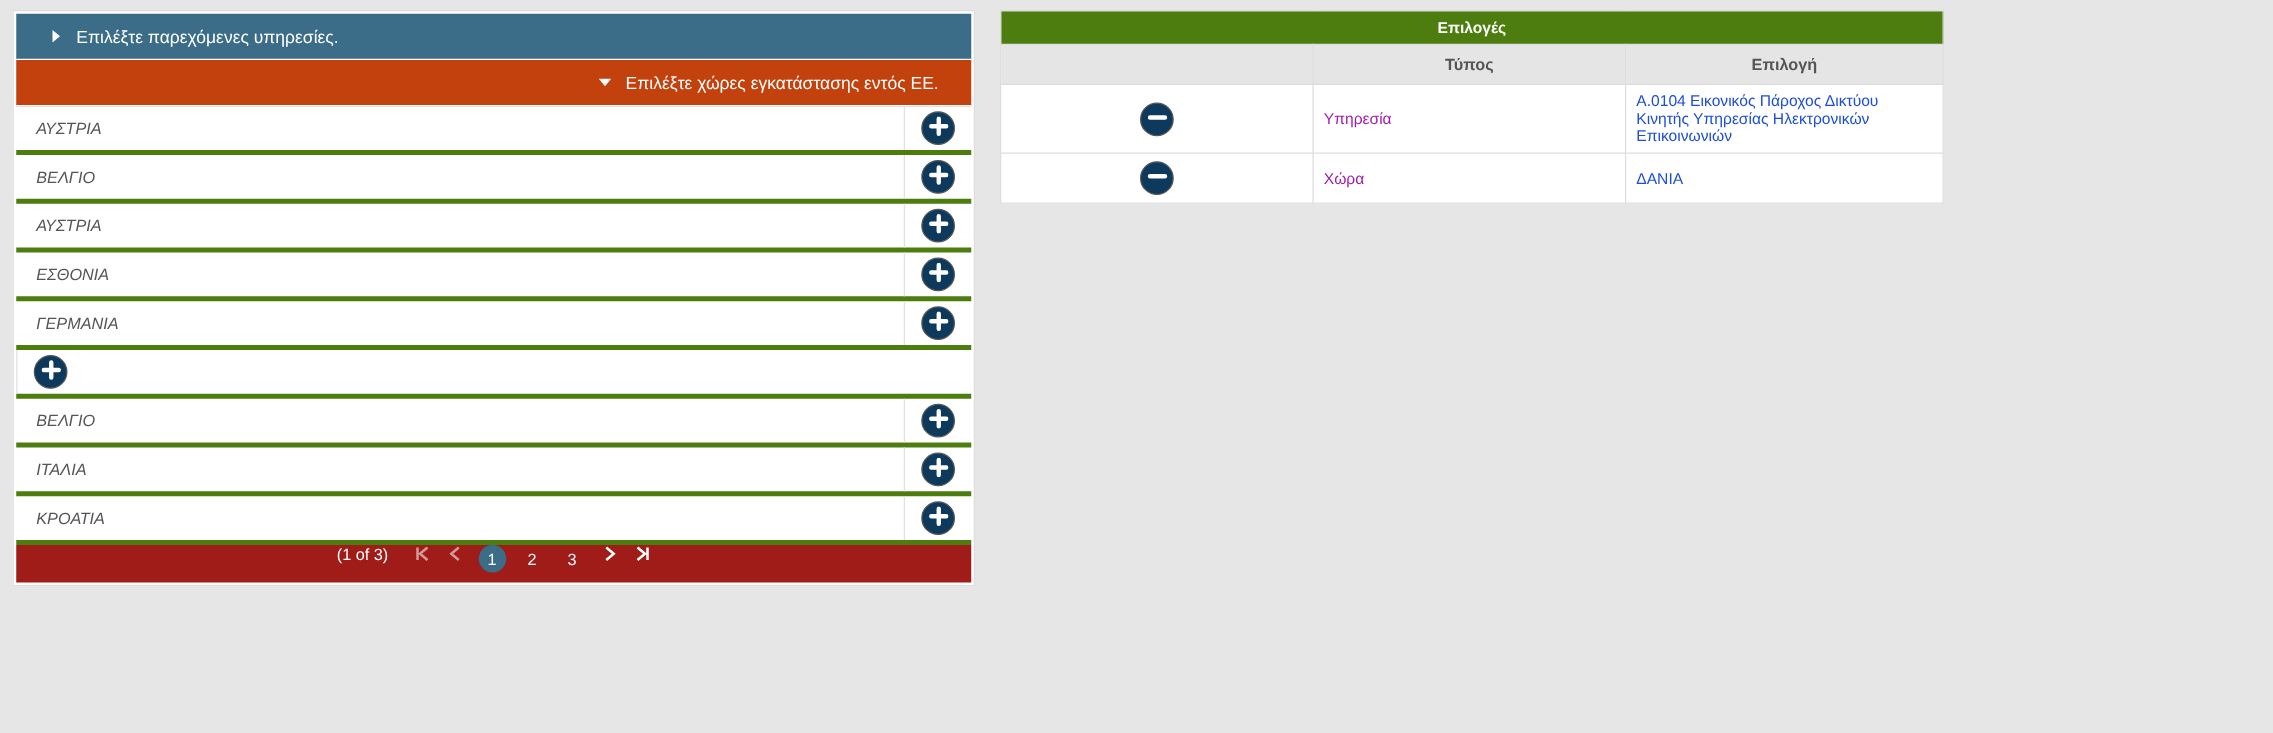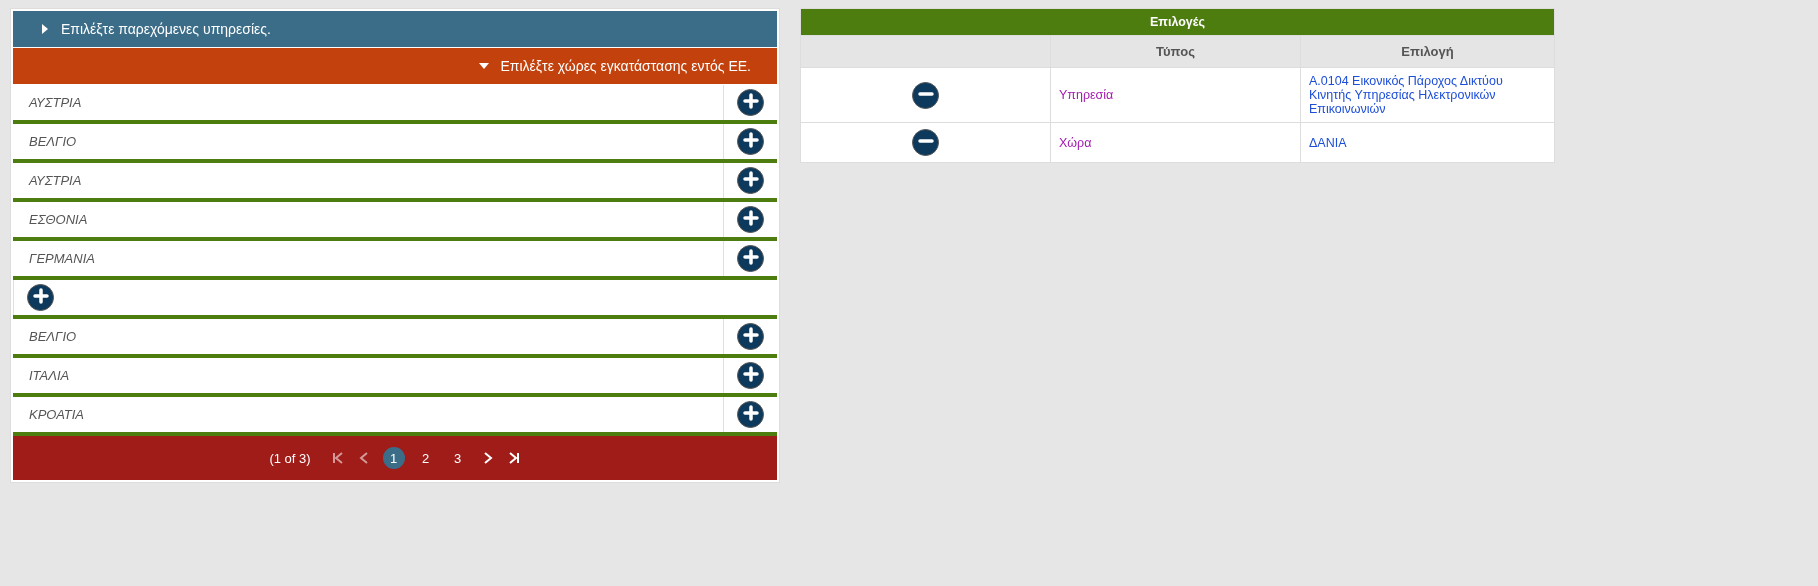--- a/index.html
+++ b/index.html
@@ -77,23 +77,23 @@
       background: #0d3a5c;
       display: flex;
       align-items: center;
       justify-content: center;
       cursor: pointer;
       border: 1px solid #555;
     }
     .paginator {
       background: #9f1c19;
       color: #fff;
-      height: 44px;
-      display: flex;
-      align-items: center;
+      height: 30px;
+      display: flex;
+      align-items: flex-start;
       justify-content: center;
       gap: 14px;
       font-size: 13px;
     }
     .page-info {
       margin-right: 6px;
     }
     .page-nav-icon {
       cursor: pointer;
       opacity: 0.55;

